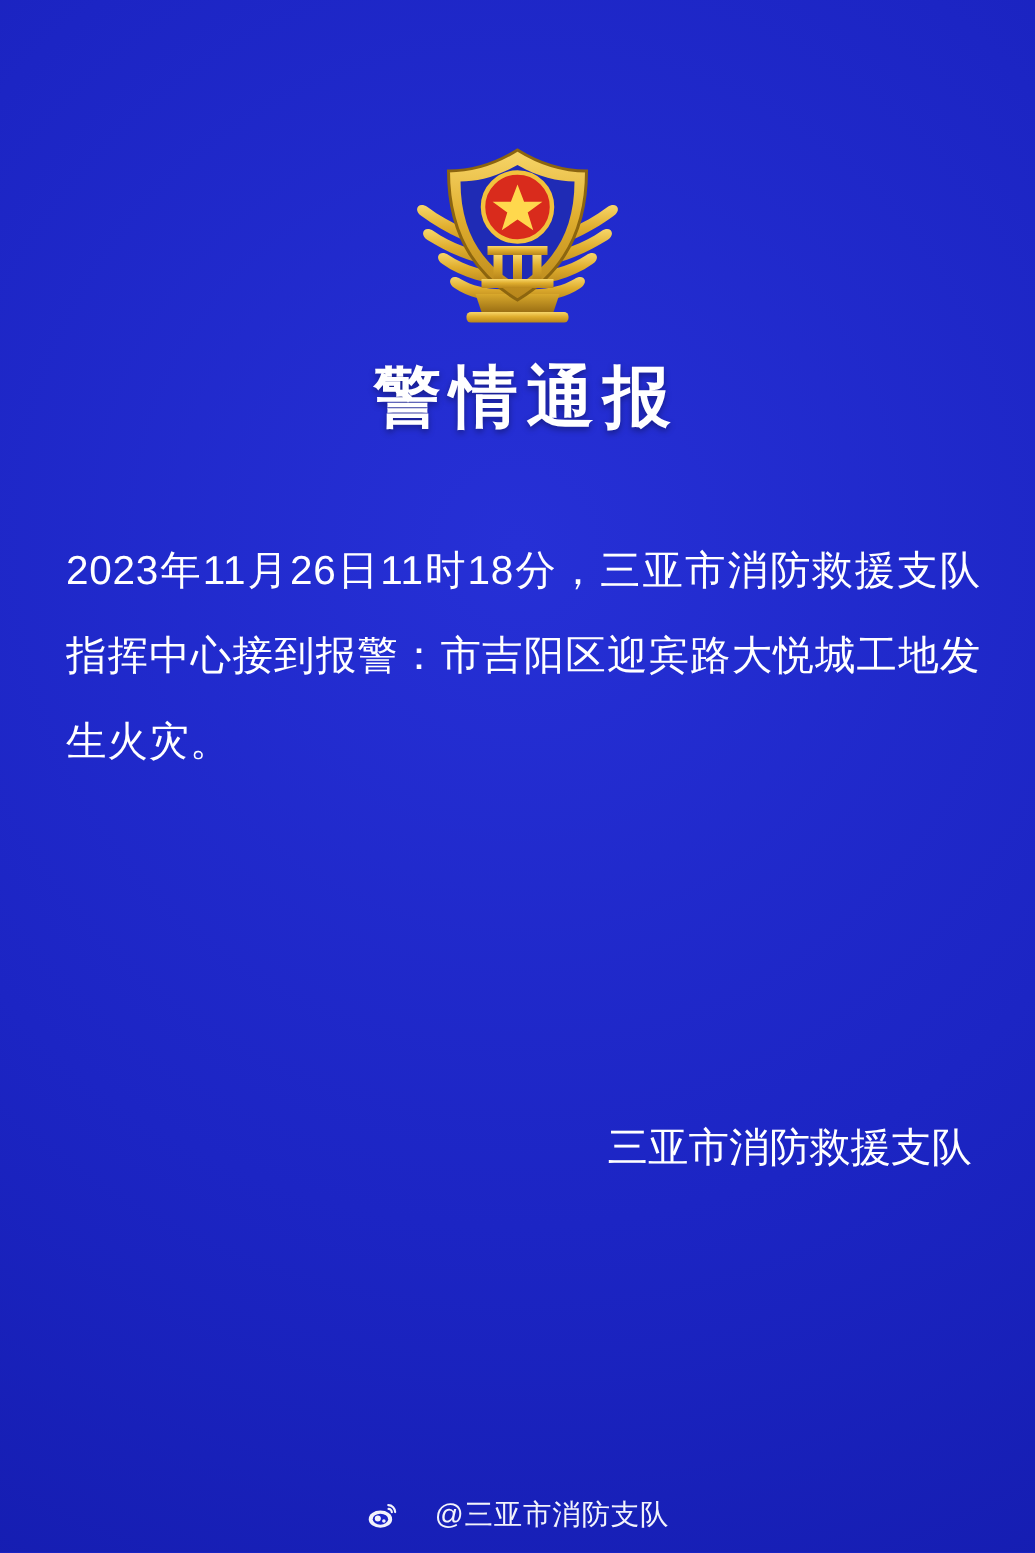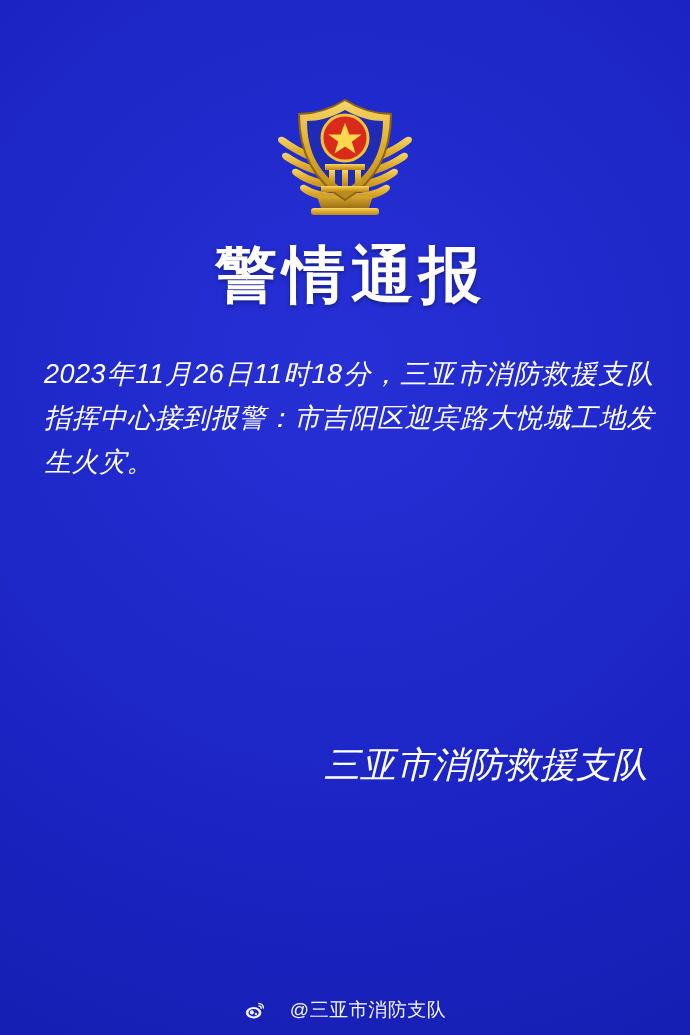--- a/index.html
+++ b/index.html
@@ -34,55 +34,53 @@
     width: 160px;
     height: 140px;
     position: relative;
   }
   .title {
     position: absolute;
     top: 242px;
     left: 0;
     right: 0;
     text-align: center;
-    font-size: 62px;
+    font-size: 45px;
     line-height: 1.05;
     font-weight: bold;
     letter-spacing: 6px;
     text-shadow: 0 2px 4px rgba(0,0,0,0.35);
-    font-family: Liberation Sans, sans-serif;
+    font-family: Liberation Serif, serif;
     margin-left: 12px;
   }
   .body-text {
     position: absolute;
     top: 352px;
     left: 44px;
     right: 36px;
     font-size: 27px;
-    line-height: 44px;
+    line-height: 57px;
     letter-spacing: 0.5px;
     text-align: justify;
     text-justify: inter-ideograph;
-    font-style: italic;
   }
   .para {
     margin: 0 0 6px 0;
     text-indent: 0;
   }
   .para.indent {
     text-indent: 54px;
   }
   .signature {
     position: absolute;
     right: 42px;
     top: 742px;
     text-align: right;
-    font-size: 36px;
+    font-size: 27px;
     line-height: 46px;
-    font-style: italic;
   }
   .footer {
     position: absolute;
     left: 0;
     right: 0;
     bottom: 12px;
     display: flex;
     align-items: center;
     justify-content: center;
     gap: 24px;

